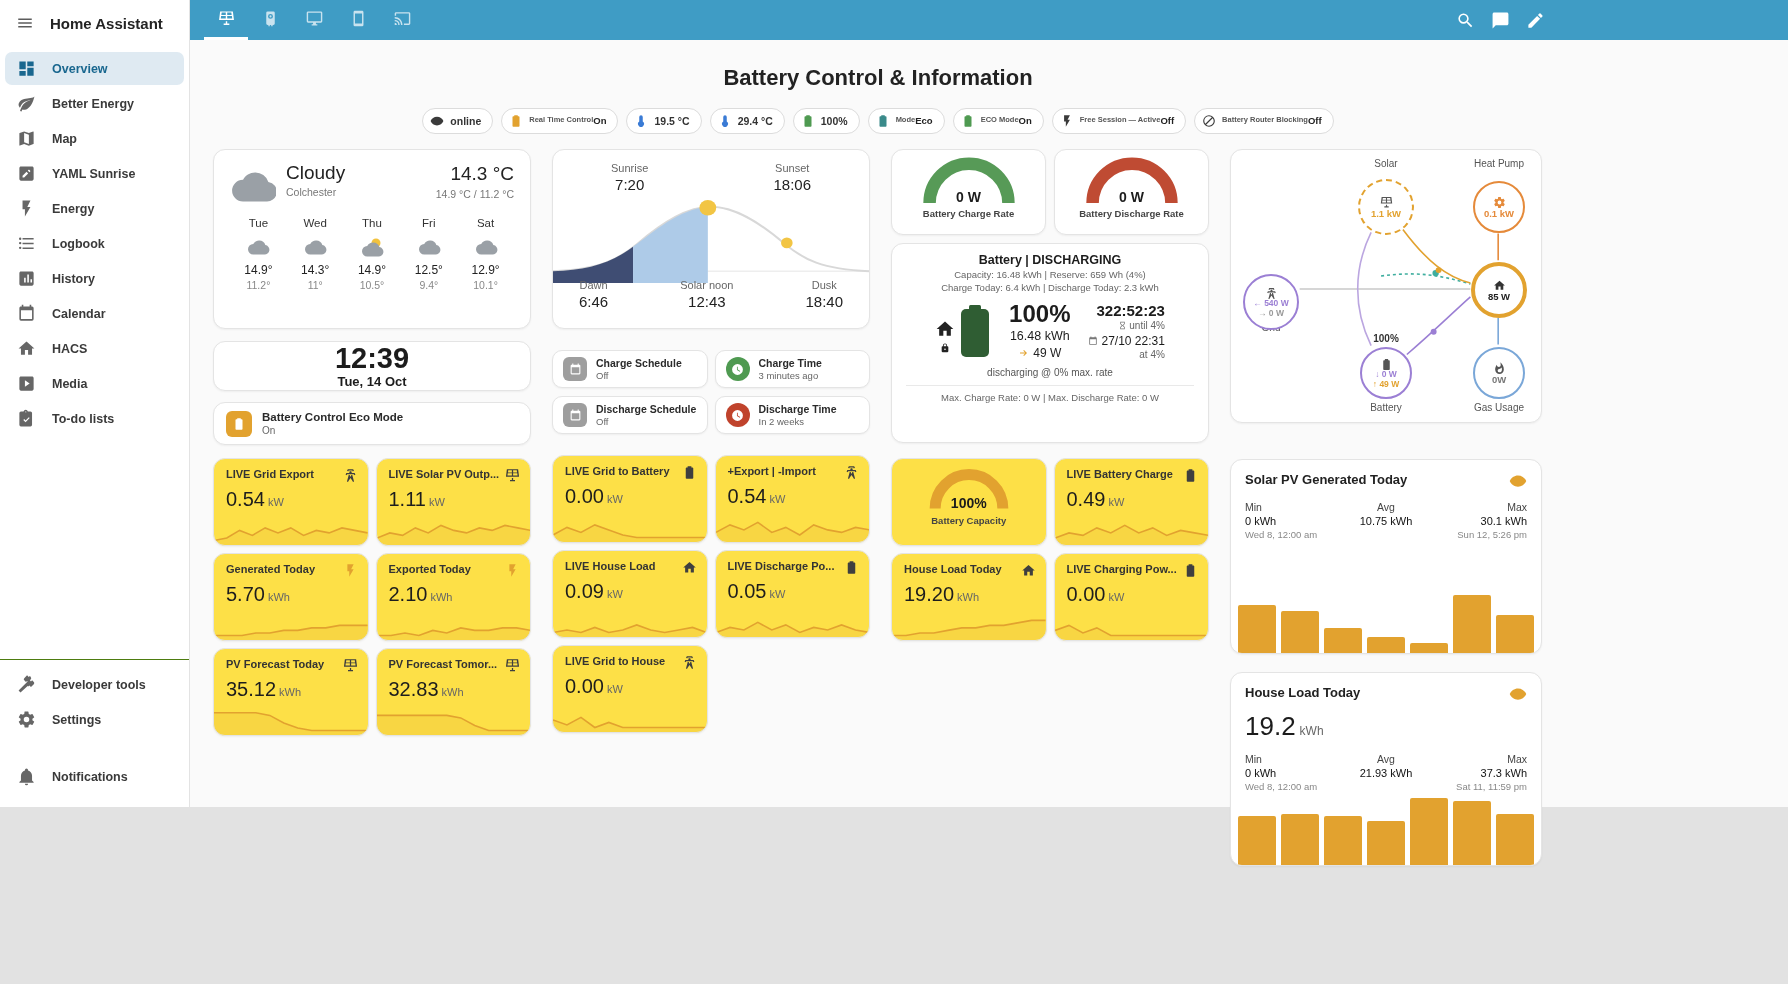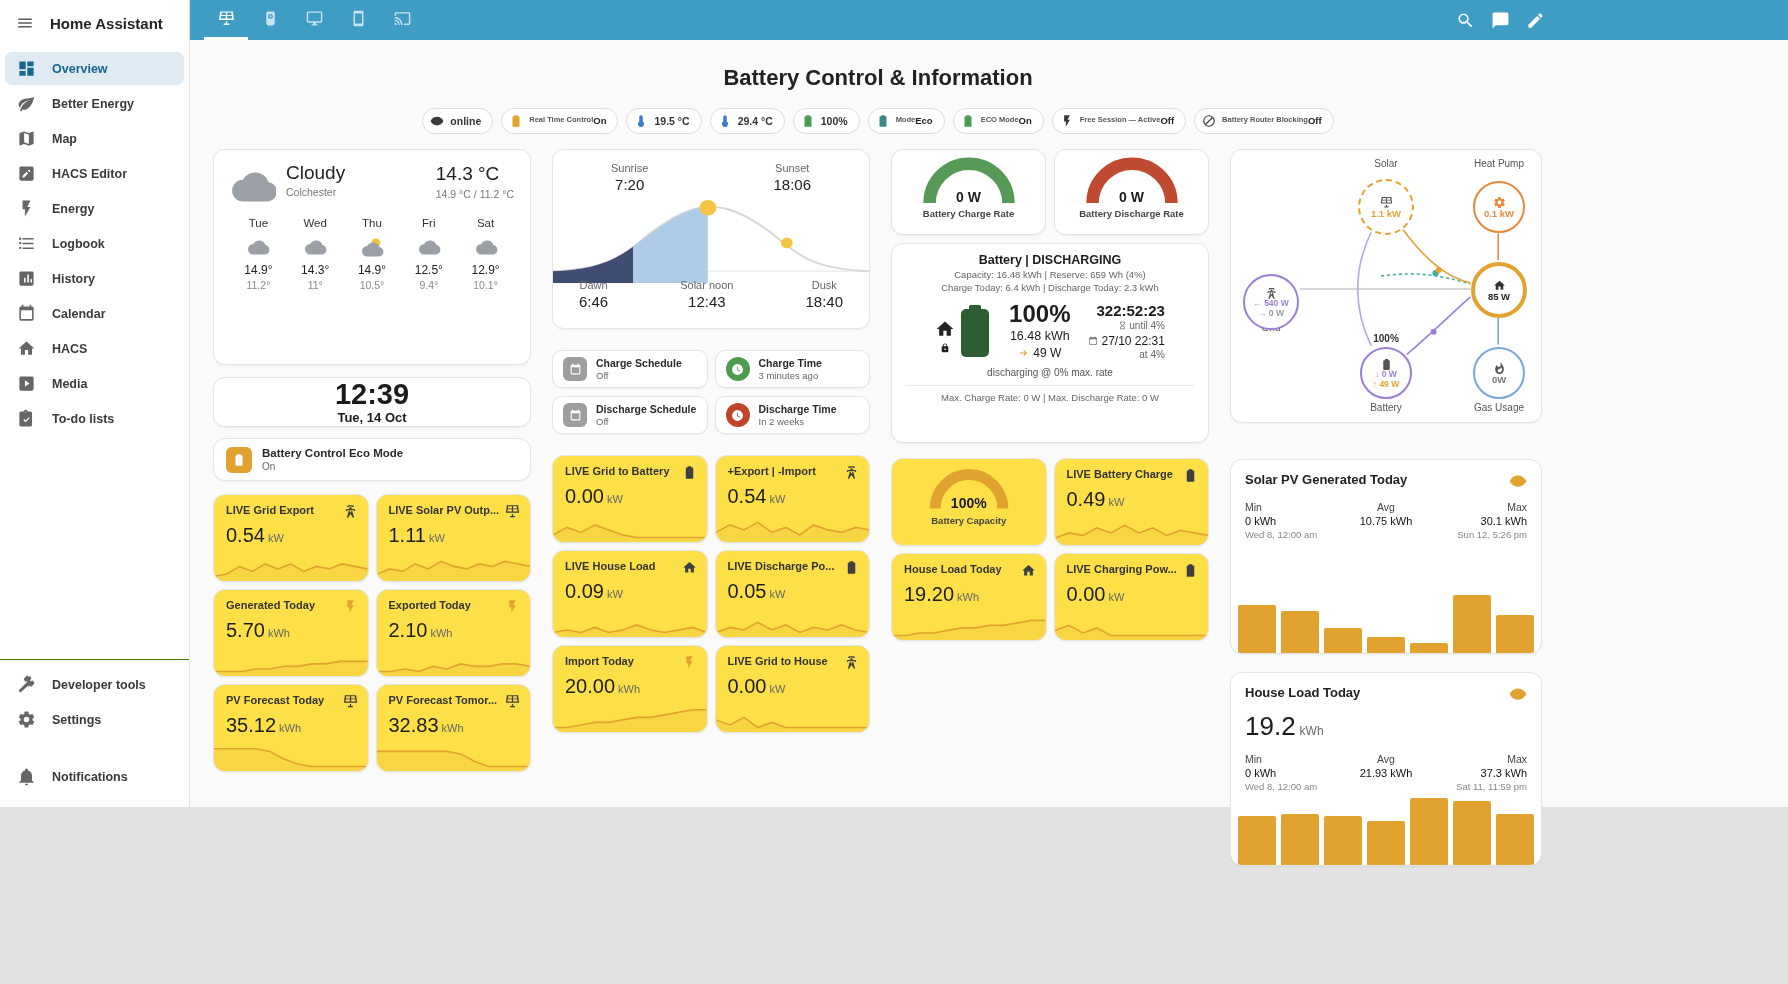--- a/index.html
+++ b/index.html
@@ -37,26 +37,26 @@
 .chip-label{font-size:10.5px;font-weight:600;color:#333;white-space:nowrap}
 .chip-txt{display:flex;flex-direction:row;line-height:1.15}
 .chip-l2{font-size:7.5px;font-weight:700;color:#555;white-space:nowrap}
 .chip-v2{font-size:9.5px;font-weight:700;color:#222;white-space:nowrap}
 .columns{display:flex;gap:21px;margin-top:15px;align-items:flex-start}
 .c1,.c2,.c3{width:318px}.c4{width:312px}
 .card{background:#fff;border:1px solid #e4e4e4;border-radius:12px;box-shadow:0 1px 2px rgba(0,0,0,.05)}
 .ic{display:block}
 .ic svg,svg.ic{width:100%;height:100%;display:block}
 
-.weather{height:216px;margin-bottom:12px;padding:13px 16px 0;cursor:pointer}
+.weather{height:180px;margin-bottom:12px;padding:13px 16px 0;cursor:pointer}
 .w-top{display:flex;align-items:flex-start}
 .w-cloud{width:46px;height:40px;color:#9aa0a6;margin-right:10px}
 .w-cond{font-size:19px;font-weight:500;color:#222;line-height:1.1}
 .w-loc{font-size:10.5px;color:#777;margin-top:2px}
-.w-temp{margin-left:auto;text-align:left;font-size:19px;color:#222}
+.w-temp{margin-left:auto;text-align:right;font-size:19px;color:#222}
 .w-hilo{font-size:10.5px;color:#777;margin-top:3px}
 .w-forecast{display:flex;margin-top:14px}
 .fc-col{flex:1;text-align:center}
 .fc-day{font-size:11.5px;color:#333}
 .fc-ic{width:24px;height:22px;margin:7px auto 5px;display:block}
 .fc-hi{font-size:12px;color:#222}
 .fc-lo{font-size:10.5px;color:#888;margin-top:2px}
 
 .sun{height:180px;padding-top:12px}
 .sun-top{display:flex;justify-content:space-between;padding:0 58px}
@@ -198,21 +198,21 @@
           </svg>
         </span>
         <span class="side-label">Map</span>
       </div>
       <div class="side-item">
         <span class="ic">
           <svg viewBox="0 0 24 24">
             <path fill="currentColor" d="M19 3H5c-1.1 0-2 .9-2 2v14c0 1.1.9 2 2 2h14c1.1 0 2-.9 2-2V5c0-1.1-.9-2-2-2m-2.3 6.35l-1.05 1.05-2.05-2.05 1.05-1.05c.21-.22.56-.22.77 0l1.28 1.28c.22.21.22.56 0 .77M7 14.94l5.07-5.07 2.05 2.06-5.06 5.07H7v-2.06z"></path>
           </svg>
         </span>
-        <span class="side-label">HACS Editor</span>
+        <span class="side-label">YAML Sunrise</span>
       </div>
       <div class="side-item">
         <span class="ic">
           <svg viewBox="0 0 24 24">
             <path fill="currentColor" d="M7 2v11h3v9l7-12h-4l4-8H7z"></path>
           </svg>
         </span>
         <span class="side-label">Energy</span>
       </div>
       <div class="side-item">
@@ -717,31 +717,20 @@
             <span class="tile-icon" style="color:#3f3f3f"><svg viewBox="0 0 24 24">
                 <path fill="currentColor" d="M16.67 4H15V2H9v2H7.33C6.6 4 6 4.6 6 5.33v15.34C6 21.4 6.6 22 7.33 22h9.34c.73 0 1.33-.6 1.33-1.33V5.33C18 4.6 17.4 4 16.67 4z"></path>
               </svg></span>
             <div class="tile-val">0.05<span class="tile-unit">kW</span></div>
             <svg class="spark" viewBox="0 0 156 28" preserveAspectRatio="none">
               <path d="M0,23.5 L14.2,18.4 L28.4,21.0 L42.5,13.4 L56.7,21.0 L70.9,15.9 L85.1,23.5 L99.3,18.4 L113.5,21.0 L127.6,15.9 L141.8,21.0 L156.0,23.5 L156,28 L0,28 Z" fill="rgba(226,162,47,0.16)"></path>
               <path d="M0,23.5 L14.2,18.4 L28.4,21.0 L42.5,13.4 L56.7,21.0 L70.9,15.9 L85.1,23.5 L99.3,18.4 L113.5,21.0 L127.6,15.9 L141.8,21.0 L156.0,23.5" fill="none" stroke="#e2a22f" stroke-width="1.6"></path>
             </svg>
           </div>
           <div class="card tile">
-            <span class="tile-name">Import Today</span>
-            <span class="tile-icon" style="color:#e2a22f"><svg viewBox="0 0 24 24">
-                <path fill="currentColor" d="M7 2v11h3v9l7-12h-4l4-8H7z"></path>
-              </svg></span>
-            <div class="tile-val">20.00<span class="tile-unit">kWh</span></div>
-            <svg class="spark" viewBox="0 0 156 28" preserveAspectRatio="none">
-              <path d="M0,23.5 L14.2,23.5 L28.4,21.0 L42.5,18.4 L56.7,18.4 L70.9,15.9 L85.1,13.4 L99.3,13.4 L113.5,10.9 L127.6,8.4 L141.8,5.8 L156.0,5.8 L156,28 L0,28 Z" fill="rgba(226,162,47,0.16)"></path>
-              <path d="M0,23.5 L14.2,23.5 L28.4,21.0 L42.5,18.4 L56.7,18.4 L70.9,15.9 L85.1,13.4 L99.3,13.4 L113.5,10.9 L127.6,8.4 L141.8,5.8 L156.0,5.8" fill="none" stroke="#e2a22f" stroke-width="1.6"></path>
-            </svg>
-          </div>
-          <div class="card tile">
             <span class="tile-name">LIVE Grid to House</span>
             <span class="tile-icon" style="color:#3f3f3f"><svg viewBox="0 0 24 24">
                 <path fill="currentColor" d="M8.28 5.45L6.5 4.55 7.76 2h8.47l1.27 2.55-1.78.89L15 4H9l-.72 1.45M18.62 8h-4.53l-.79-3h-2.6l-.79 3H5.38L4.1 10.55l1.79.89L6.62 10h10.76l.72 1.45 1.79-.89L18.62 8m-.85 14H15.7l-.24-.9L12 15.9l-3.47 5.2-.23.9H6.23l2.89-11h2.07l-.36 1.35L12 14.1l1.16-1.75-.35-1.35h2.07l2.89 11z"></path>
               </svg></span>
             <div class="tile-val">0.00<span class="tile-unit">kW</span></div>
             <svg class="spark" viewBox="0 0 156 28" preserveAspectRatio="none">
               <path d="M0,15.9 L14.2,21.0 L28.4,13.4 L42.5,23.5 L56.7,18.4 L70.9,23.5 L85.1,23.5 L99.3,23.5 L113.5,23.5 L127.6,23.5 L141.8,23.5 L156.0,23.5 L156,28 L0,28 Z" fill="rgba(226,162,47,0.16)"></path>
               <path d="M0,15.9 L14.2,21.0 L28.4,13.4 L42.5,23.5 L56.7,18.4 L70.9,23.5 L85.1,23.5 L99.3,23.5 L113.5,23.5 L127.6,23.5 L141.8,23.5 L156.0,23.5" fill="none" stroke="#e2a22f" stroke-width="1.6"></path>
             </svg>
           </div>

